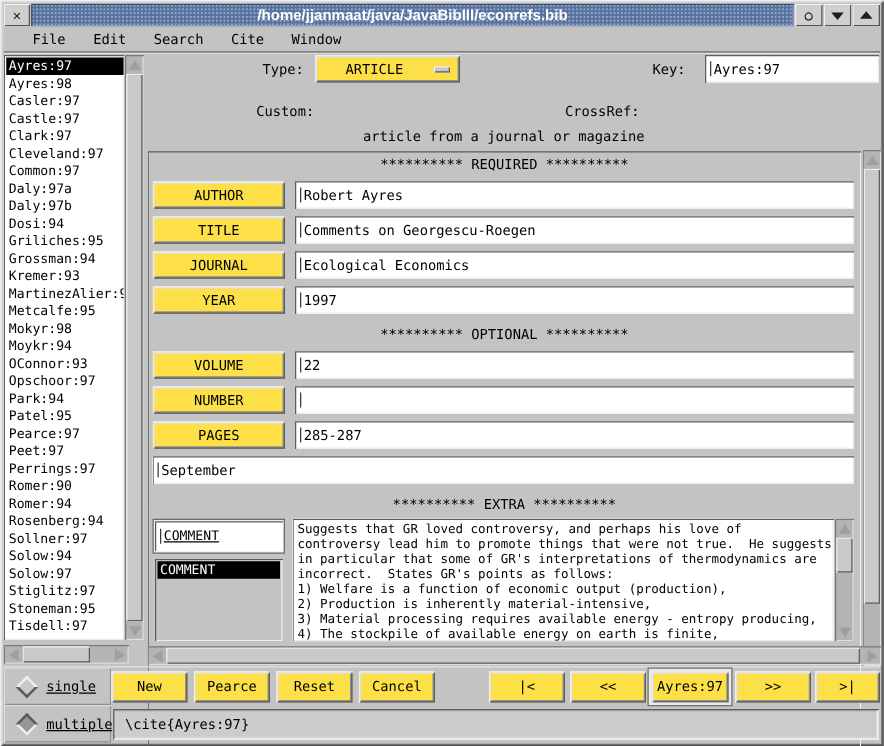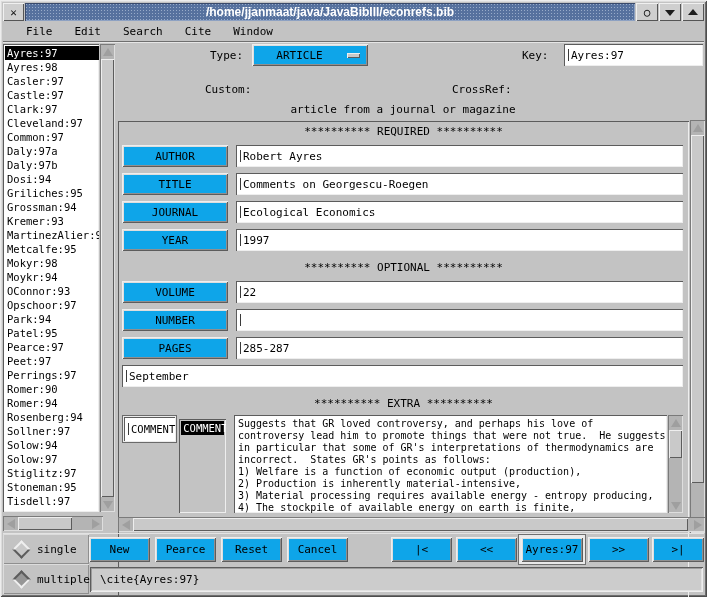--- a/index.html
+++ b/index.html
@@ -9,21 +9,21 @@
     background:#c3c3c3;
     -webkit-font-smoothing:none;
   }
   .screen{
     position:relative;width:707px;height:597px;background:#c3c3c3;
     box-shadow:inset 1px 1px 0 #ededed, inset -1px -1px 0 #4e4e4e,
                inset 2px 2px 0 #dcdcdc, inset -2px -2px 0 #6e6e6e;
   }
   
   .raised{
-    background:#0ea5e9;
+    background:#fde047;
     box-shadow:inset 1px 1px 0 #eeeeee, inset -1px -1px 0 #5c5c5c,
                inset 2px 2px 0 #dedede, inset -2px -2px 0 #8f8f8f;
   }
   
   .titlebar{position:absolute;left:3px;top:3px;width:701px;height:18px;display:flex;align-items:stretch;gap:1px;}
   .tb-btn{
     width:21px;background:#cfcfcf;display:flex;align-items:center;justify-content:center;
     box-shadow:inset 1px 1px 0 #f0f0f0, inset -1px -1px 0 #555;
     font-size:11px;font-weight:bold;color:#111;cursor:pointer;flex:none;
   }
@@ -99,21 +99,21 @@
   .sec-header.gap{margin-top:10px;}
   .field-row{display:flex;align-items:center;height:22px;margin:6px 4px 0 2px;}
   .fld-label{
     width:106px;height:22px;flex:none;margin-right:8px;border:none;
     font-family:"DejaVu Sans Mono",monospace;font-size:11px;color:#000;
     cursor:pointer;padding:0;text-align:center;
   }
   .field-row .tf{flex:1;height:22px;}
   
   .extra-row{display:flex;margin:4px 4px 0 2px;height:98px;}
-  .extra-left{width:106px;flex:none;display:flex;flex-direction:row;}
+  .extra-left{width:106px;flex:none;display:flex;flex-direction:column;text-decoration:underline;}
   .comment-input{
     height:24px;background:#fff;display:flex;align-items:center;padding-left:4px;
     font-size:10.5px;box-sizing:border-box;cursor:text;
     box-shadow:inset 1px 1px 0 #5c5c5c, inset -1px -1px 0 #ffffff,
                0 0 0 1px #ececec, 0 0 0 2px #6a6a6a;
     margin:2px;
   }
   .comment-list{
     flex:1;margin:4px 2px 0 2px;background:#c3c3c3;
     box-shadow:inset 1px 1px 0 #5c5c5c, inset -1px -1px 0 #eeeeee;
@@ -123,21 +123,21 @@
   .comment-list-item.selected{background:#000;color:#fff;}
   .extra-text{
     flex:1;margin-left:6px;background:#fff;font-size:10px;line-height:12px;
     white-space:pre;overflow:hidden;padding:3px 0 0 4px;box-sizing:border-box;
     box-shadow:inset 1px 1px 0 #5c5c5c, inset -1px -1px 0 #eeeeee;cursor:text;
   }
   .ta-scroll{position:relative;width:15px;flex:none;margin-left:1px;}
   
   .bottom-sep{position:absolute;left:3px;top:533px;width:701px;height:1px;background:#e3e3e3;}
   .mode-cell{position:absolute;left:3px;width:86px;height:30px;display:flex;align-items:center;
-    box-shadow:inset 1px 1px 0 #dcdcdc, inset -1px -1px 0 #8f8f8f;}
+    box-shadow:inset 1px 1px 0 #dcdcdc, inset -1px -1px 0 #8f8f8f;text-decoration:underline;}
   .diamond{width:9px;height:9px;transform:rotate(45deg);margin-left:12px;flex:none;cursor:pointer;}
   .diamond.off{background:#c9c9c9;border:2px solid;border-color:#efefef #5c5c5c #5c5c5c #efefef;}
   .diamond.on{background:#969696;border:2px solid;border-color:#5c5c5c #efefef #efefef #5c5c5c;}
   .mode-label{font-size:11px;margin-left:9px;}
   .btn{
     position:absolute;height:25px;border:none;padding:0;cursor:pointer;
     font-family:"DejaVu Sans Mono",monospace;font-size:11px;color:#000;text-align:center;
   }
   .btn.current{outline:2px solid #e9e9e9;box-shadow:inset 1px 1px 0 #eeeeee, inset -1px -1px 0 #5c5c5c,
                inset 2px 2px 0 #dedede, inset -2px -2px 0 #8f8f8f, 0 0 0 3px #6f6f6f;}

